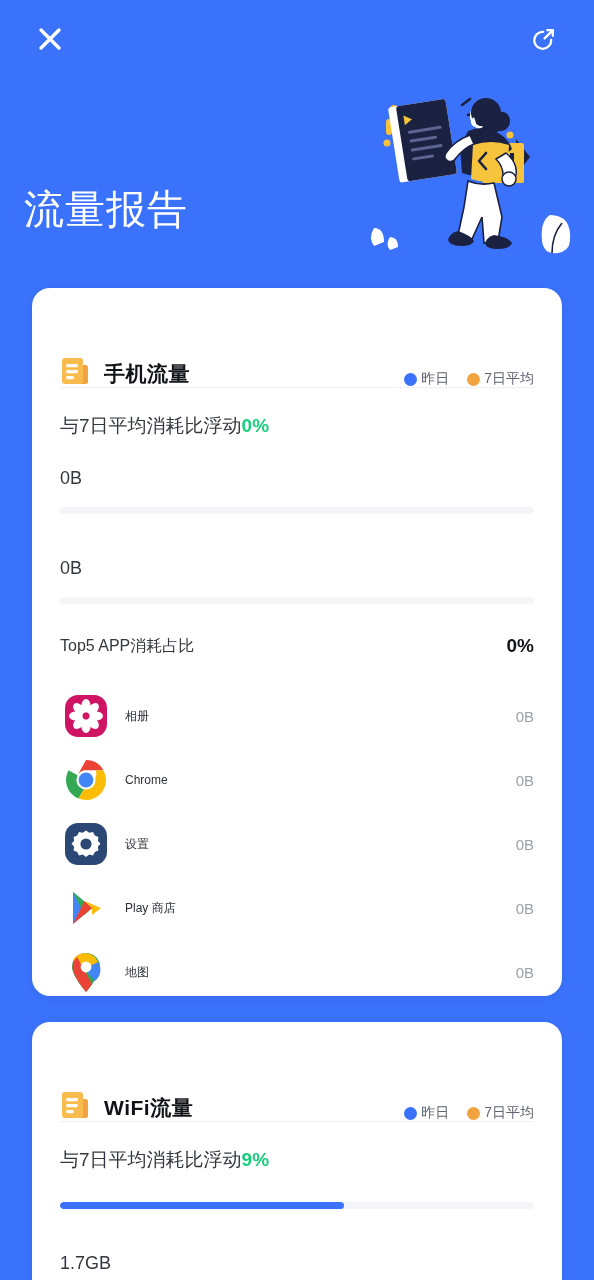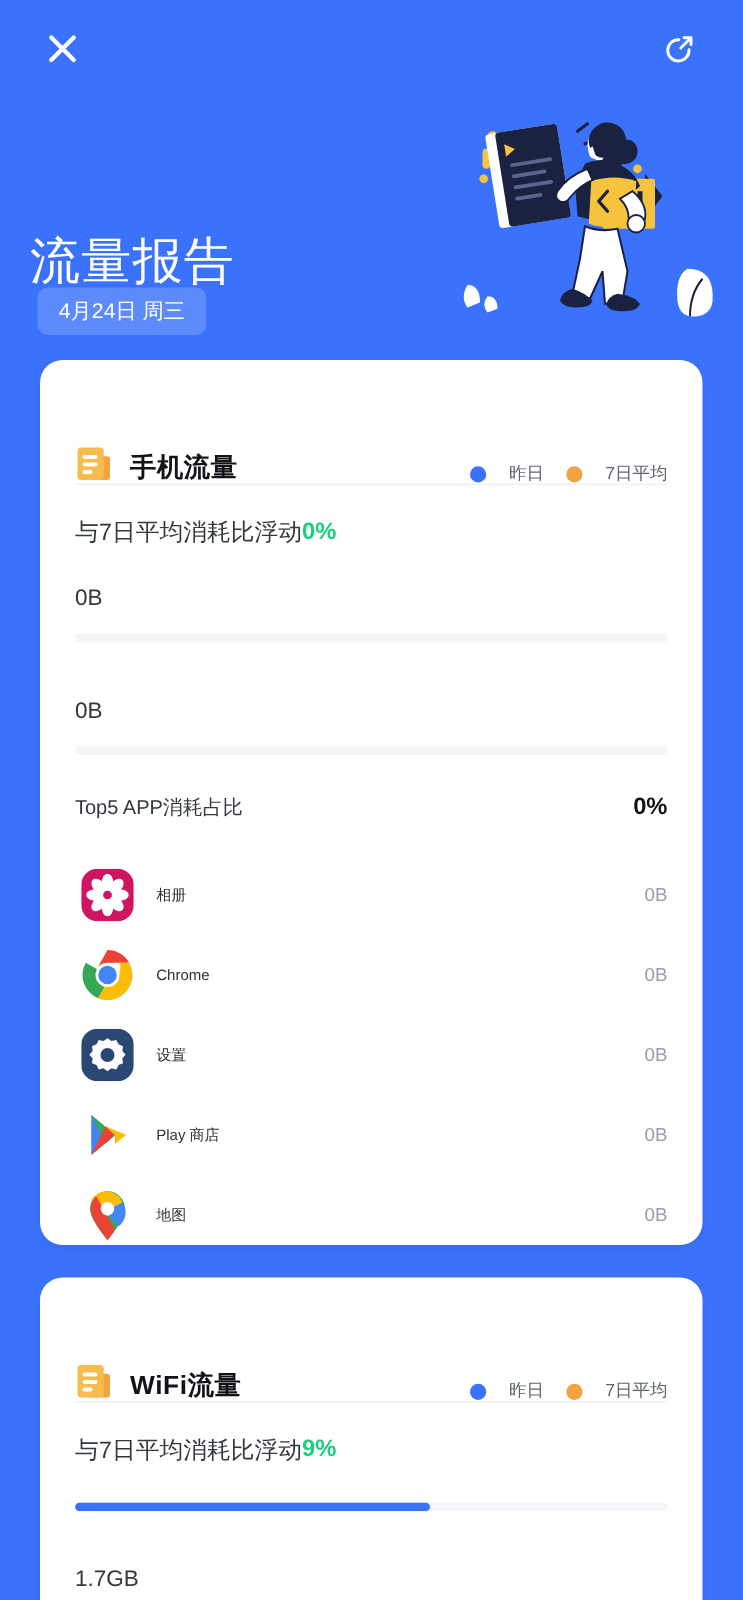--- a/index.html
+++ b/index.html
@@ -56,21 +56,21 @@
   .card-head {
     height:100px; display:flex; align-items:flex-end;
     padding:0 28px; position:relative;
   }
   .card-head .sep {
     position:absolute; left:28px; right:28px; bottom:0; height:1px; background:#eef0f3;
   }
   .doc-icon { width:30px; height:32px; flex:0 0 auto; margin-right:14px; }
   .card-title { font-size:21px; font-weight:bold; color:#111318; letter-spacing:0.5px; }
   .legend { margin-left:auto; display:flex; align-items:center; gap:18px; }
-  .legend-item { display:flex; align-items:center; gap:18px; }
+  .legend-item { display:flex; align-items:center; gap:4px; }
   .dot { width:13px; height:13px; border-radius:50%; display:block; }
   .dot.blue { background:#3b72fb; }
   .dot.orange { background:#f0a33e; }
   .legend-label { font-size:14px; color:#5e6470; }
 
   .card-body { padding:0 28px; }
 
   .row-float {
     display:flex; align-items:center; 
     height:76px;
@@ -122,21 +122,20 @@
           <path d="M18.2 6.2 H23.8 V11.8" stroke="#ffffff" stroke-width="2.3" stroke-linecap="round" stroke-linejoin="round" fill="none"></path>
           <path d="M23.6 6.4 L15.6 14.4" stroke="#ffffff" stroke-width="2.3" stroke-linecap="round" fill="none"></path>
           <path d="M22.2 15.8 A8.5 8.5 0 1 1 14.2 7.8" stroke="#ffffff" stroke-width="2.3" stroke-linecap="round" fill="none"></path>
         </svg>
       </span>
     </div>
   </div>
 
   <div class="hero">
     <div class="hero-title">流量报告</div>
-    <div class="date-pill">4月24日 周三</div>
 
     <div class="hero-illus">
       <svg viewBox="0 0 230 175" width="230" height="175">
 
         <circle cx="30" cy="26" r="4" fill="#f5c33c"></circle>
         <rect x="22" y="36" width="6" height="16" rx="3" fill="#f5c33c"></rect>
         <circle cx="23" cy="60" r="3.5" fill="#f5c33c"></circle>
         <circle cx="146" cy="52" r="3.5" fill="#f5c33c"></circle>
         <path d="M73 24 l7 4 -7 4z" fill="#f5c33c"></path>
 

